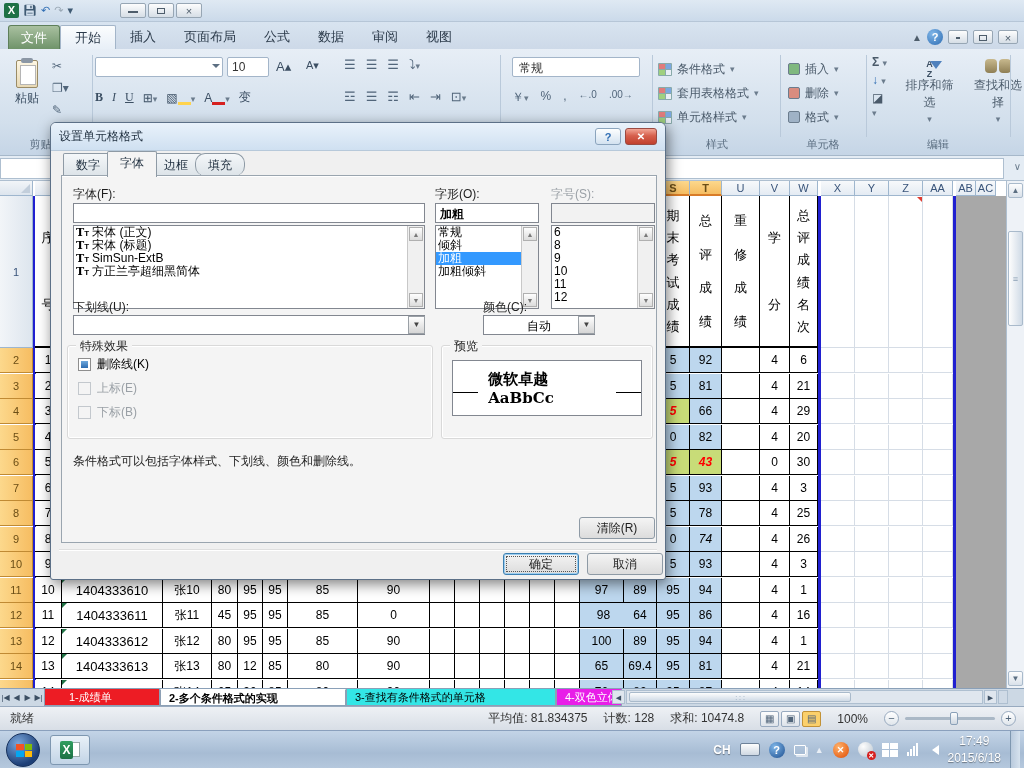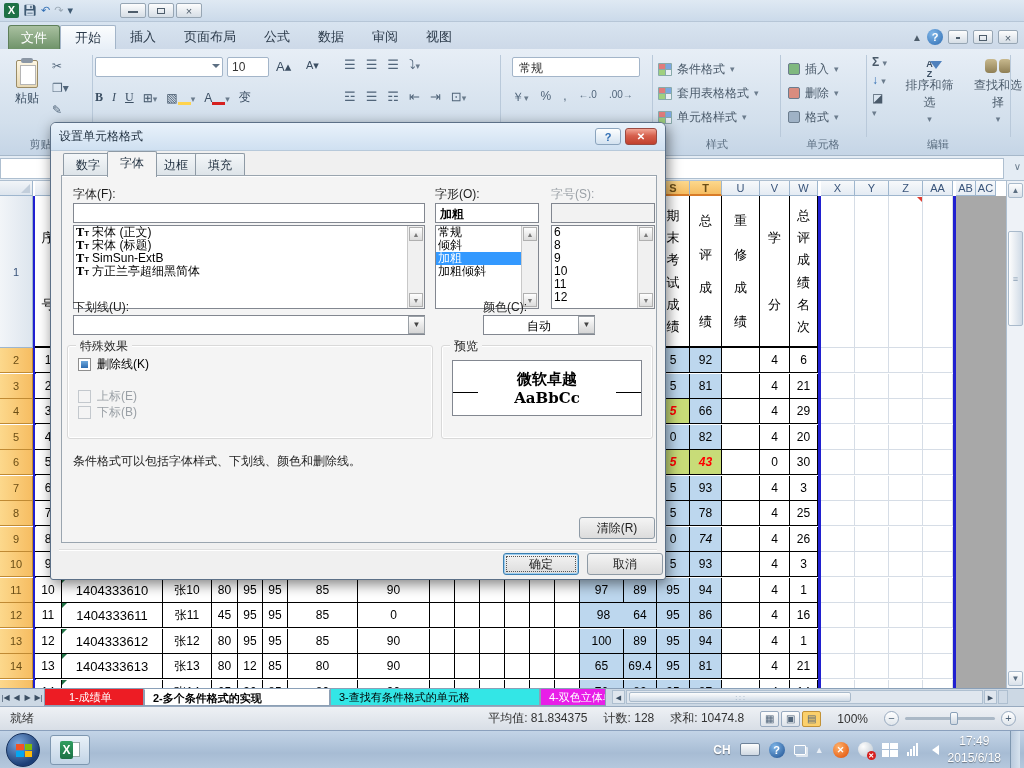--- a/index.html
+++ b/index.html
@@ -109,21 +109,21 @@
   .dlabel.dim { color:#9aa0a6; }
   .dinput { position:absolute; height:20px; background:#fff; border:1px solid #828790; padding:2px 4px; font-size:12px; }
   .dlist { position:absolute; background:#fff; border:1px solid #828790; overflow:hidden; font-size:12px; }
   .dlist .it { height:13px; line-height:13px; padding:0 2px; white-space:nowrap; color:#000; }
   .dlist .it.sel { background:#3399ff; color:#fff; }
   .lscroll { position:absolute; right:0; top:0; bottom:0; width:17px; background:#f0f0f0; border-left:1px solid #c8c8c8; }
   .lscroll .a { position:absolute; left:1px; width:14px; height:14px; background:linear-gradient(#fefefe,#dcdcdc); border:1px solid #b0b0b0; color:#7a7a7a; font-size:7px; text-align:center; line-height:13px; }
   .ttf { font-weight:bold; font-family:"DejaVu Serif",serif; font-size:11px; margin-right:3px; }
   .ttf small { font-size:8px; }
   .combo-btn { position:absolute; width:17px; height:18px; background:linear-gradient(#fefefe,#d5d5d5); border:1px solid #9aa0a6; text-align:center; line-height:16px; font-size:8px; color:#444; }
-  .grpbox { position:absolute; border:1px solid #d9d9d9; border-radius:3px; box-shadow:inset 0 0 0 1px #fff;text-align:center; }
+  .grpbox { position:absolute; border:1px solid #d9d9d9; border-radius:3px; box-shadow:inset 0 0 0 1px #fff; }
   .grpbox .cap { position:absolute; top:-8px; left:8px; background:#f4f4f4; padding:0 4px; font-size:12px; color:#1e1e1e; }
   .chkrow { position:absolute; display:flex; align-items:center; gap:6px; font-size:12px; }
   .chk { width:13px; height:13px; background:#fff; border:1px solid #8e8e8e; position:relative; }
   .chk.ind:after { content:""; position:absolute; left:2px; top:2px; width:7px; height:7px; background:linear-gradient(#6fa8dc,#2d6cb0); }
   .chk.dis { background:#f4f4f4; border-color:#c3c8cd; }
   .prevbox { position:absolute; background:#fff; border:1px solid #828790; display:flex; align-items:center; justify-content:center; gap:10px; }
   .prevtext { font-weight:bold; font-size:15px; font-family:"DejaVu Serif",serif; color:#000; }
   .prevline { width:28px; border-bottom:1px solid #000; height:10px; }
   .dbtn { position:absolute; height:22px; background:linear-gradient(#f4f4f4,#dcdcdc); border:1px solid #8e9aa5; border-radius:3px; font-size:12px; color:#1e1e1e; text-align:center; line-height:20px; }
   .dbtn.def { border:1px solid #3c7fb1; box-shadow:0 0 0 1px #9ccef0 inset; outline:1px dotted #555; outline-offset:-4px; }
@@ -656,21 +656,21 @@
     <span class="dlg-title-text">设置单元格格式</span>
     <div class="dlg-btns">
       <div class="dlg-help">?</div>
       <div class="dlg-close">✕</div>
     </div>
   </div>
   <div id="dtabs">
       <div class="dtab" style="left: 12px;">数字</div>
       <div class="dtab active" style="left: 56px;">字体</div>
       <div class="dtab" style="left: 100px;">边框</div>
-      <div class="dtab" style="left: 144px;">填充</div>
+      <div class="dtab" style="left: 144px; border-radius: 10px;">填充</div>
     </div>
   <div class="dpanel"></div>
 
   <div class="dlabel" style="left:22px;top:63px;">字体(F):</div>
   <div class="dinput" style="left:22px;top:80px;width:352px;"></div>
   <div class="dlist" style="left:22px;top:102px;width:352px;height:84px;" id="fontList">
     <div class="lscroll">
       <div class="a" style="top:1px;">▲</div>
       <div class="a" style="bottom:1px;">▼</div>
     </div>
@@ -715,21 +715,21 @@
   <div class="dlabel" style="left:432px;top:176px;">颜色(C):</div>
   <div class="dinput" style="left:432px;top:192px;width:112px;text-align:center;">自动</div>
   <div class="combo-btn" style="left:527px;top:193px;">▼</div>
 
   <div class="grpbox" style="left:16px;top:222px;width:366px;height:94px;">
     <div class="cap">特殊效果</div>
     <div class="chkrow" style="left:10px;top:10px;">
       <div class="chk ind"></div>
       <span>删除线(K)</span>
     </div>
-    <div class="chkrow" style="left:10px;top:34px;color:#9aa0a6;margin-top:8px;">
+    <div class="chkrow" style="left:10px;top:34px;color:#9aa0a6;">
       <div class="chk dis"></div>
       <span>上标(E)</span>
     </div>
     <div class="chkrow" style="left:10px;top:58px;color:#9aa0a6;">
       <div class="chk dis"></div>
       <span>下标(B)</span>
     </div>
   </div>
 
   <div class="grpbox" style="left:390px;top:222px;width:212px;height:94px;">
@@ -748,21 +748,21 @@
   <div class="dbtn def" style="left:452px;top:430px;width:76px;">确定</div>
   <div class="dbtn" style="left:536px;top:430px;width:76px;">取消</div>
 </div>
 
 <div class="abs tabsbar">
   <span class="navbtn">|◀</span>
   <span class="navbtn">◀</span>
   <span class="navbtn">▶</span>
   <span class="navbtn">▶|</span>
   <div id="stabs" style="display:flex;">
-      <div class="stab" style="background: rgb(237, 28, 36); color: rgb(255, 255, 255); width: 100px; padding-left: 24px;">1-成绩单</div>
+      <div class="stab" style="background: rgb(237, 28, 36); color: rgb(255, 255, 255); width: 116px; padding-left: 24px;">1-成绩单</div>
       <div class="stab" style="background: rgb(255, 255, 255); color: rgb(0, 0, 0); width: 186px; font-weight: bold; border-top: 1px solid rgb(255, 255, 255);">2-多个条件格式的实现</div>
       <div class="stab" style="background: rgb(51, 230, 230); color: rgb(0, 0, 0); width: 210px;">3-查找有条件格式的单元格</div>
       <div class="stab" style="background: rgb(232, 30, 232); color: rgb(255, 255, 255); width: 66px;">4-双色立体单元格</div>
     </div>
 </div>
 <span class="abs harr" style="left:612px;">◀</span>
 <div class="abs hscroll">
     <div class="hthumb">: : :</div>
   </div>
 <span class="abs harr" style="left:984px;">▶</span>

